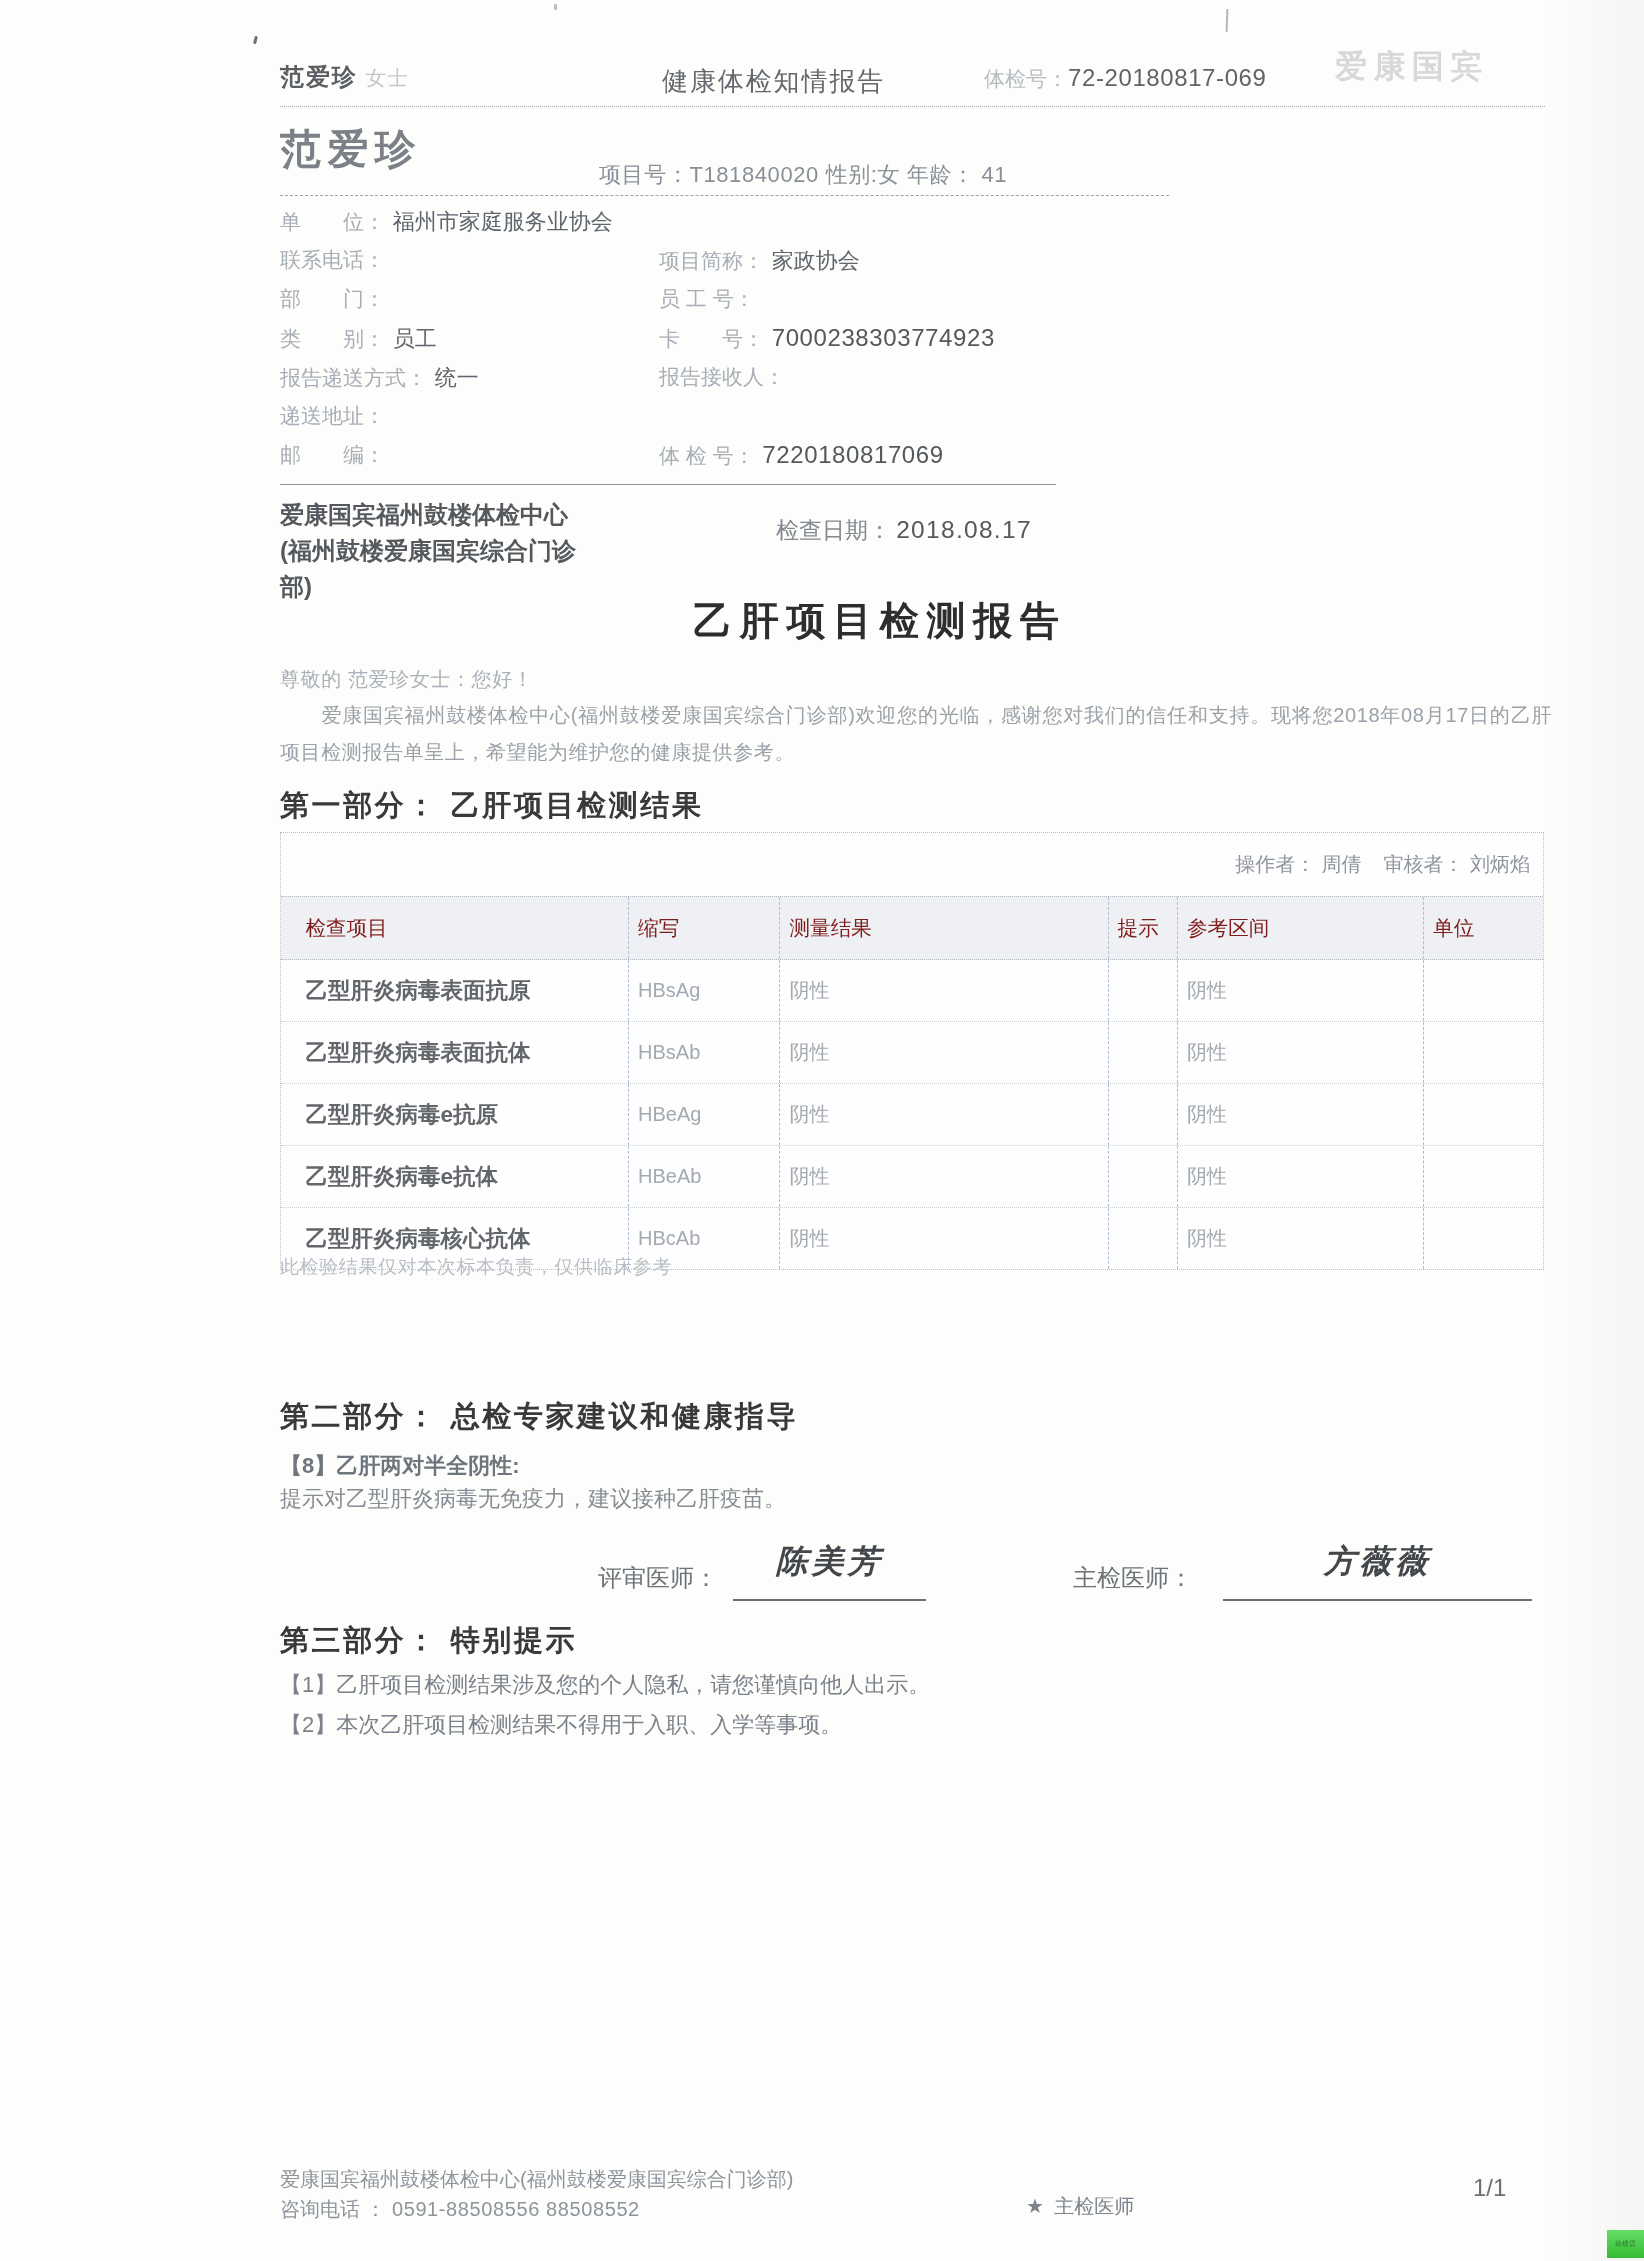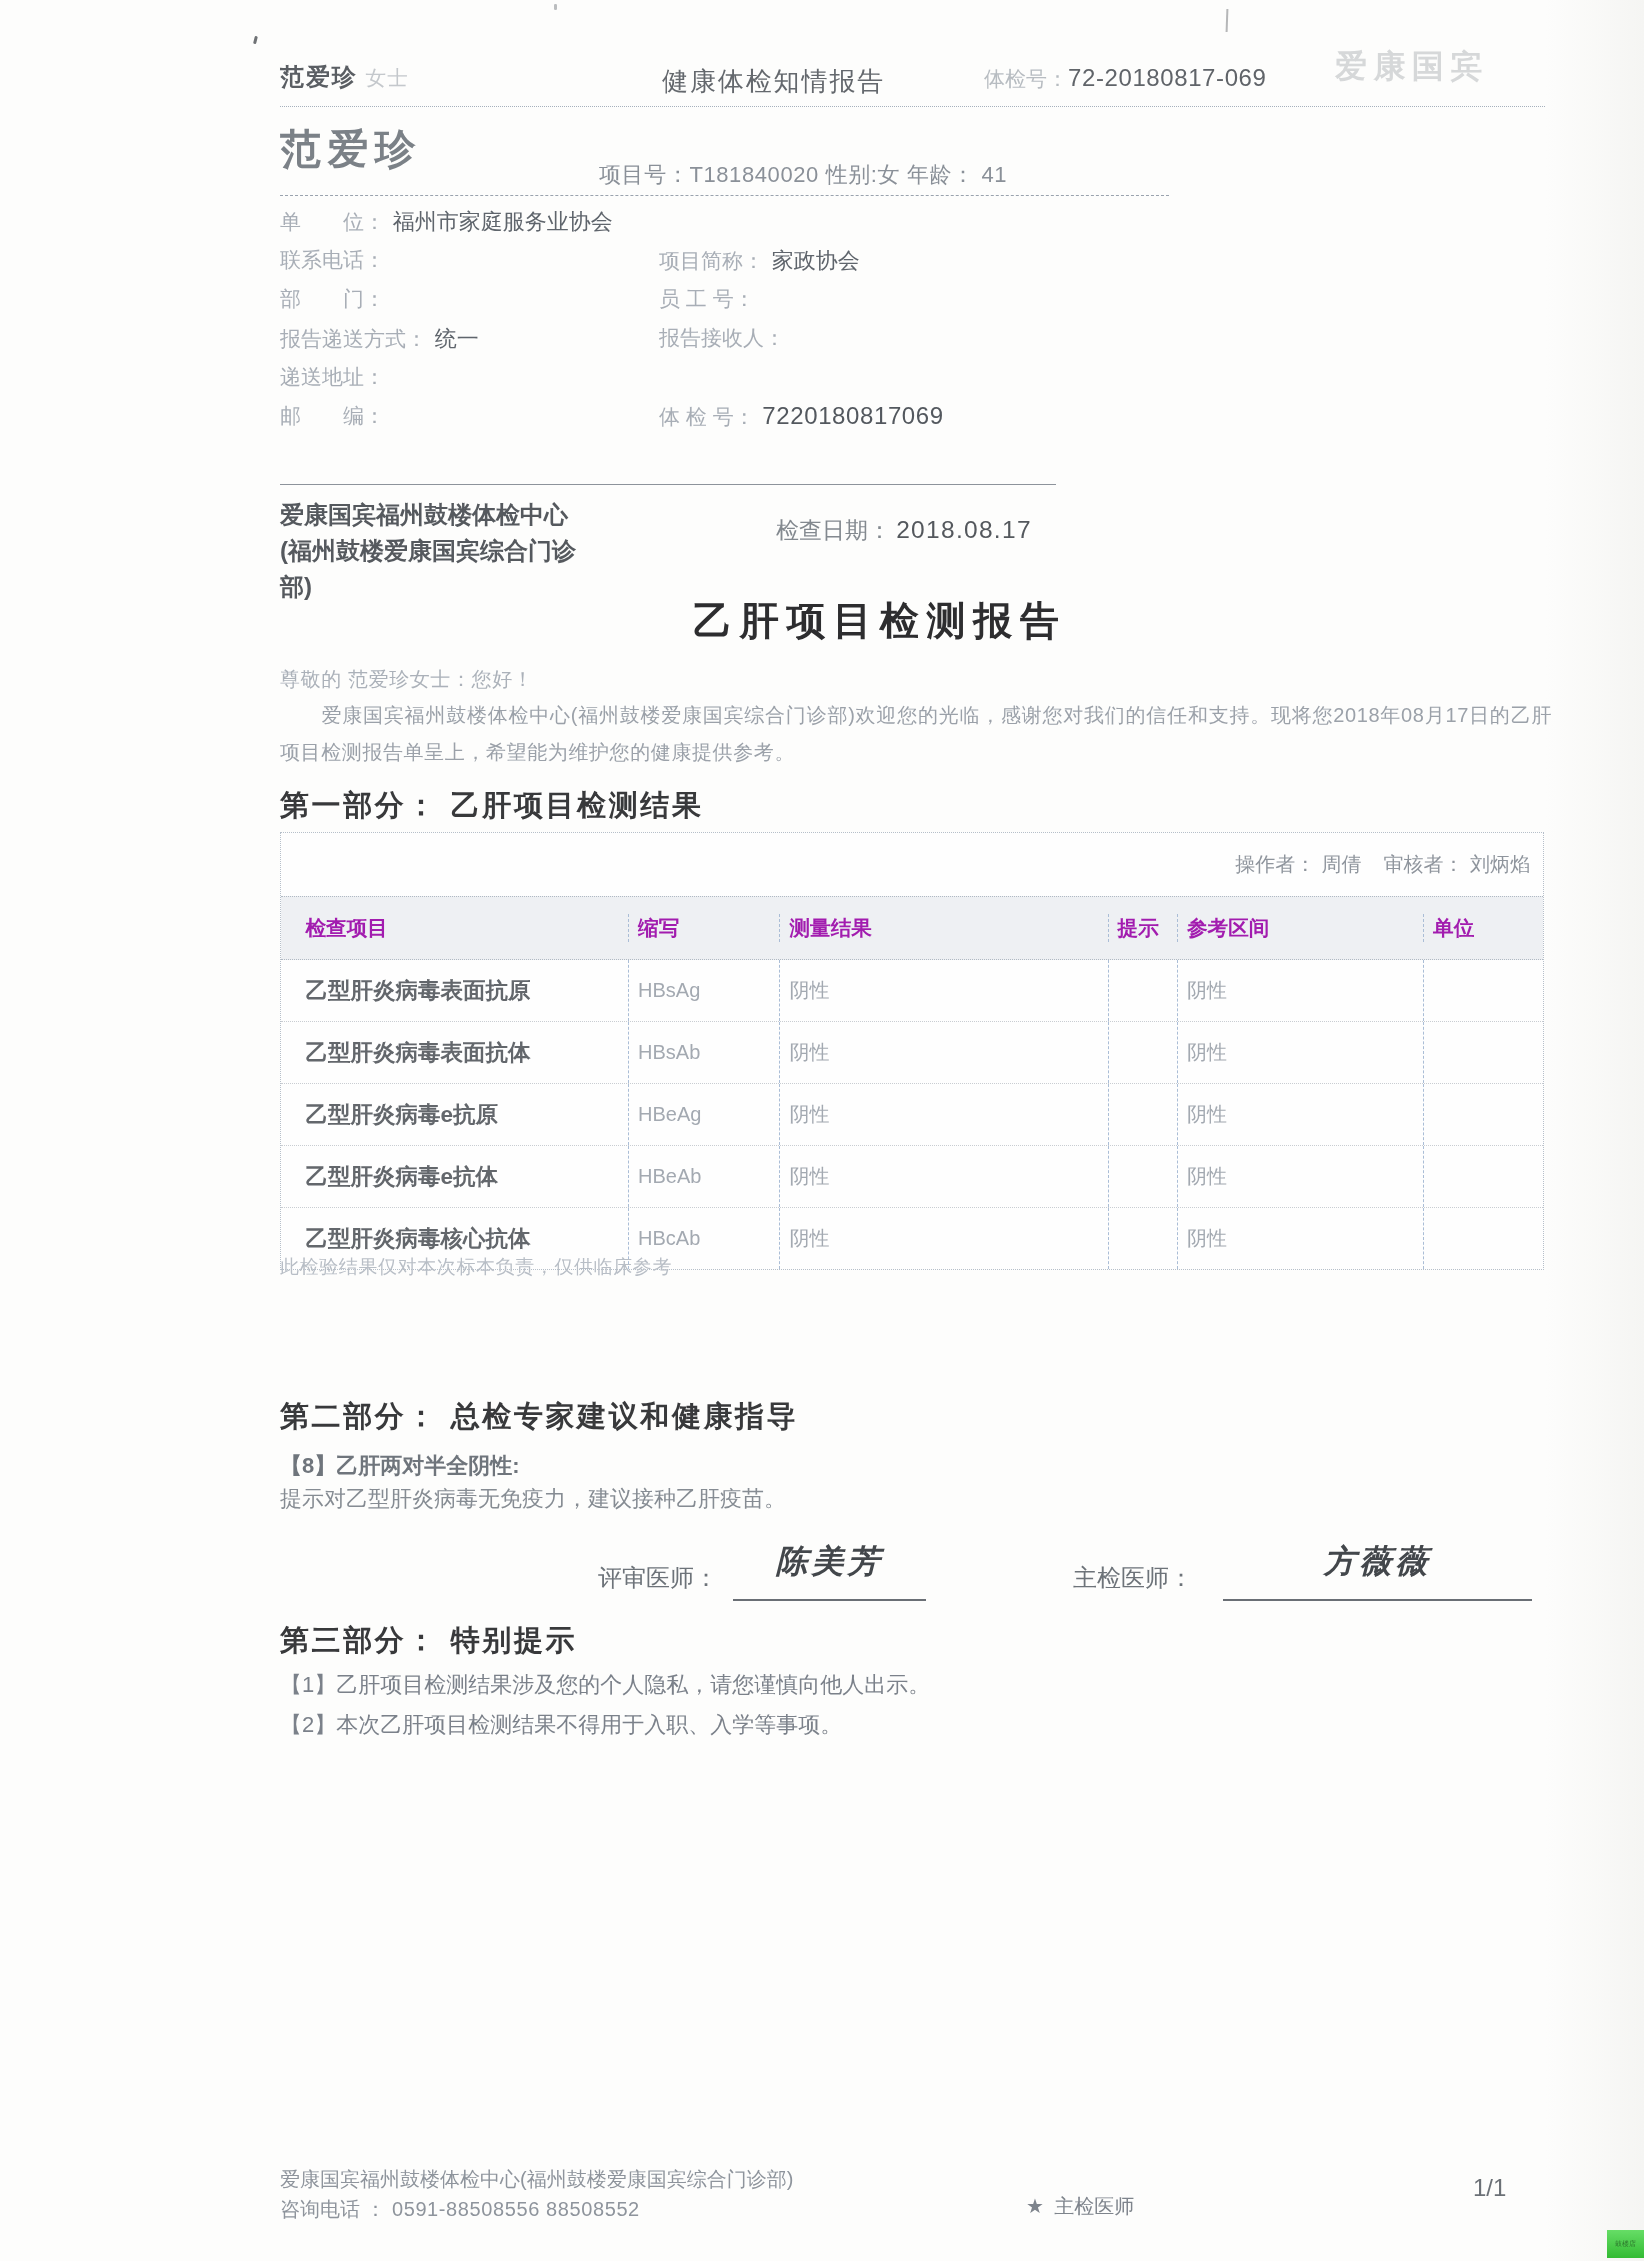--- a/index.html
+++ b/index.html
@@ -43,21 +43,21 @@
   
   .sec-h{font-size:29px;font-weight:800;color:#38393b;letter-spacing:2.6px;font-family:"DejaVu Sans",sans-serif;}
   .s1-h{left:280px;top:786px;}
   .s2-h{left:280px;top:1397px;}
   .s3-h{left:280px;top:1621px;}
   
   .tbl{left:280px;top:832px;width:1264px;border:1.3px dotted #b6bfc9;box-sizing:border-box;background:#fefefe;}
   .op{height:63px;display:flex;align-items:center;justify-content:flex-end;padding-right:13px;font-size:20px;color:#8f959d;}
   .op span{margin-left:6.4px;}
   .op .gap{margin-left:22px;}
-  .thead{display:flex;height:62px;background:#eef0f3;border-top:1.3px dotted #b0b9c3;border-bottom:1.3px dotted #b0b9c3;font-size:20.6px;color:#a21caf;font-weight:700;align-items:center;}
+  .thead{display:flex;height:62px;background:#eef0f3;border-top:1.3px dotted #b0b9c3;border-bottom:1.3px dotted #b0b9c3;font-size:20.6px;color:#7f1d1d;font-weight:400;}
   .trow{display:flex;height:61px;border-bottom:1.3px dotted #c9cdd2;}
   .trow:last-child{border-bottom:none;}
   .cell{display:flex;align-items:center;box-sizing:border-box;padding-left:9px;}
   .c1{width:27.5%;padding-left:24.5px;}
   .c2{width:12%;}.c3{width:26%;}.c4{width:5.5%;}.c5{width:19.5%;}.c6{width:9.5%;}
   .c2,.c3,.c4,.c5,.c6{border-left:1.3px dashed #aabdd6;}
   .trow .c1{font-size:22.5px;font-weight:700;color:#63676c;}
   .trow .cell:not(.c1){font-size:20px;color:#a3a9b1;}
   .note{left:280px;top:1254px;font-size:19px;color:#b8bec6;letter-spacing:0.6px;}
   
@@ -117,20 +117,24 @@
     </div>
     <div class="irow">
       <span class="lcell"><span class="ilbl">联系电话：</span><span class="ival"></span></span>
       <span class="rcell"><span class="ilbl">项目简称：</span><span class="ival">家政协会</span></span>
     </div>
     <div class="irow">
       <span class="lcell"><span class="ilbl">部　　门：</span><span class="ival"></span></span>
       <span class="rcell"><span class="ilbl">员 工 号：</span><span class="ival"></span></span>
     </div>
     <div class="irow">
+      <span class="lcell"><span class="ilbl">类　　别：</span><span class="ival">员工</span></span>
+      <span class="rcell"><span class="ilbl">卡　　号：</span><span class="ival big">7000238303774923</span></span>
+    </div>
+    <div class="irow">
       <span class="lcell"><span class="ilbl">报告递送方式：</span><span class="ival">统一</span></span>
       <span class="rcell"><span class="ilbl">报告接收人：</span><span class="ival"></span></span>
     </div>
     <div class="irow">
       <span class="lcell"><span class="ilbl">递送地址：</span><span class="ival"></span></span>
       <span class="rcell"><span class="ilbl"></span><span class="ival"></span></span>
     </div>
     <div class="irow">
       <span class="lcell"><span class="ilbl">邮　　编：</span><span class="ival"></span></span>
       <span class="rcell"><span class="ilbl">体 检 号：</span><span class="ival big">7220180817069</span></span>

